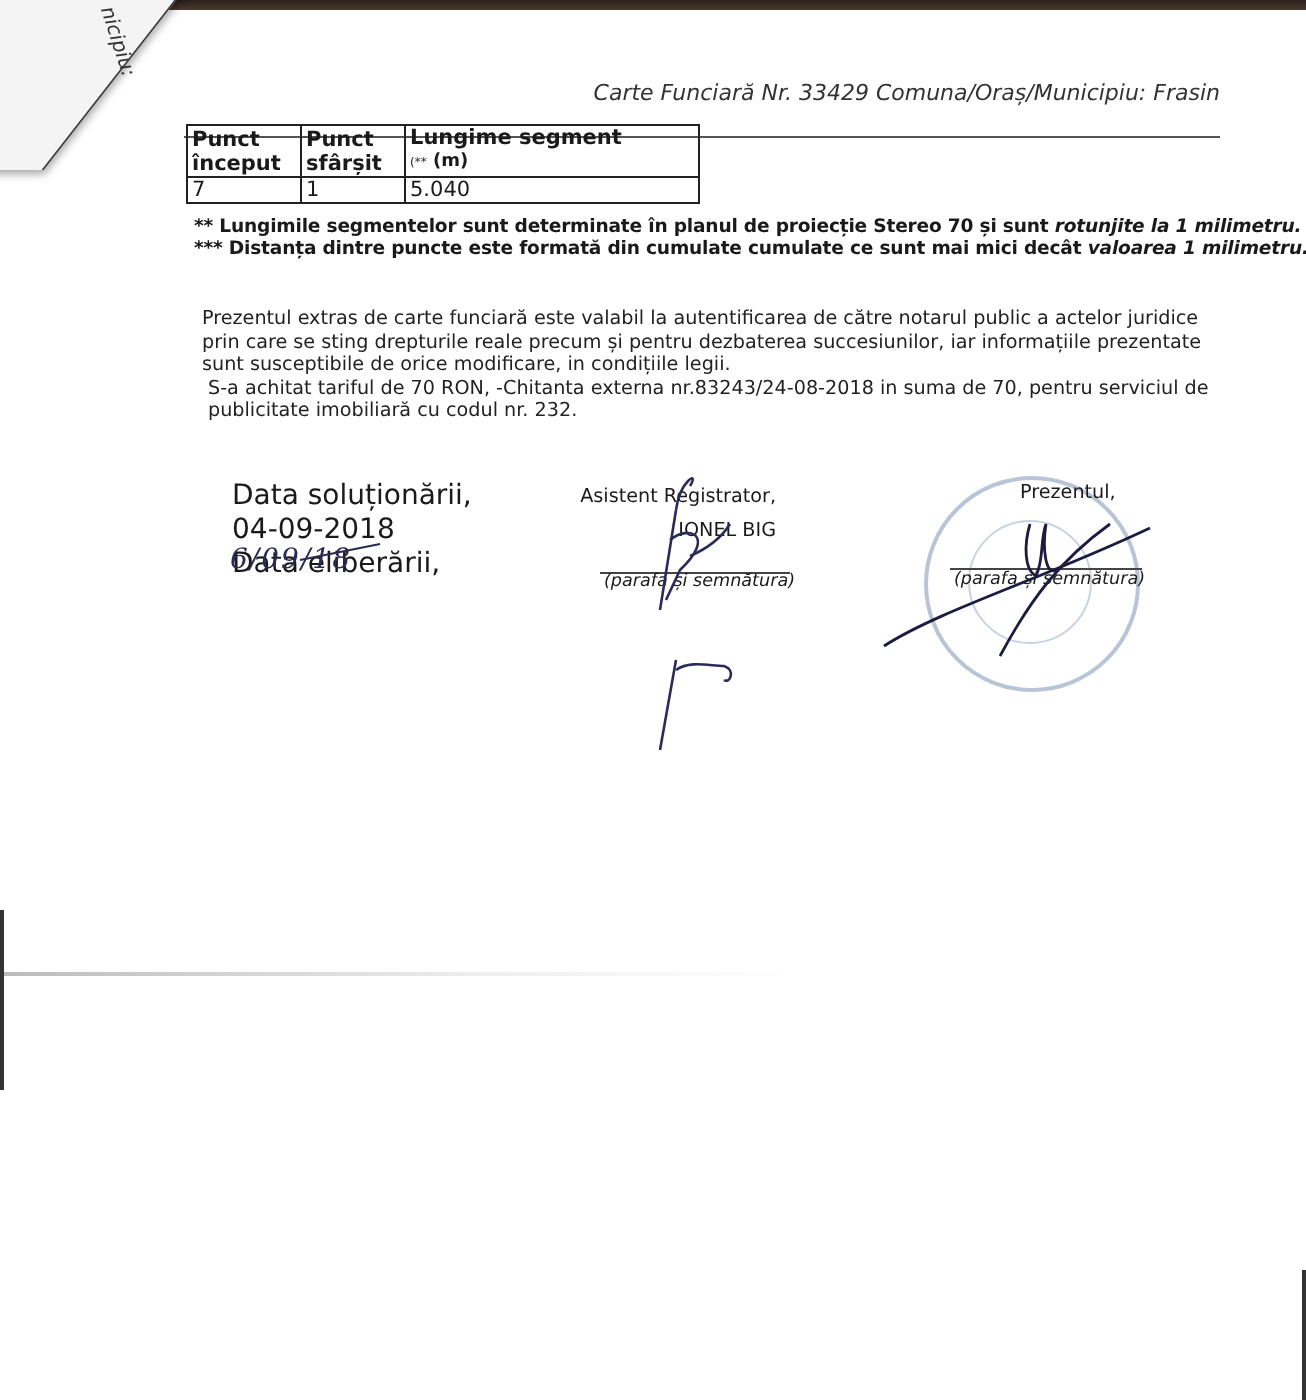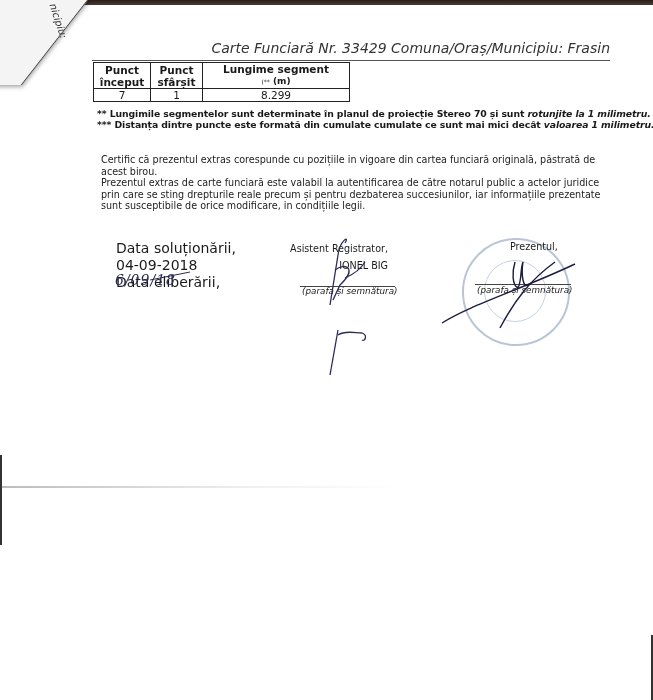--- a/index.html
+++ b/index.html
@@ -26,29 +26,29 @@
     border-radius:0 0 10px 0;
   }
   .curl-text {
     position:absolute; left:58px; top:2px;
     font-style:italic; font-size:10px; color:#333;
     transform:rotate(72deg); transform-origin:left top;
     white-space:nowrap;
   }
   .header {
     position:absolute; left:92px; top:40px; width:518px;
-    text-align:right; font-style:italic; font-size:14px; color:#333;
-    border-bottom:1px solid #555; padding-bottom:4px;
+    text-align:right; font-style:italic; font-size:11px; color:#333;
+    border-bottom:1px solid #555; padding-bottom:15px;
   }
   table.seg {
     position:absolute; left:93px; top:62px;
     border-collapse:collapse; font-size:10.5px;
   }
   table.seg th, table.seg td {
-    border:1px solid #222; padding:0 2px; text-align:center; line-height:12px;
+    border:1px solid #222; padding:0 2px; text-align:left; line-height:12px;
   }
   table.seg th { font-weight:bold; vertical-align:bottom; }
   table.seg th.c1 { width:52px; }
   table.seg th.c2 { width:47px; }
   table.seg th.c3 { width:142px; }
   table.seg .unit { font-size:9px; }
   table.seg .unit small { font-size:6px; font-weight:normal; }
   .note {
     position:absolute; left:97px; font-size:9.3px; font-weight:bold;
     white-space:nowrap; letter-spacing:-0.1px;
@@ -115,35 +115,35 @@
       <th class="c3">
         <div>Lungime segment</div>
         <div class="unit"><small>(**</small> <span>(m)</span></div>
       </th>
     </tr>
   </thead>
   <tbody>
     <tr>
       <td>7</td>
       <td>1</td>
-      <td>8.299</td>
+      <td>5.040</td>
     </tr>
   </tbody>
 </table>
 
 <div class="note note1">
   <span>** Lungimile segmentelor sunt determinate în planul de proiecție Stereo 70 și sunt </span><i>rotunjite la 1 milimetru.</i>
 </div>
 <div class="note note2">
   <span>*** Distanța dintre puncte este formată din cumulate cumulate ce sunt mai mici decât </span><i>valoarea 1 milimetru.</i>
 </div>
 
 <div class="body-text">
-  <p>Certific că prezentul extras corespunde  cu pozițiile in vigoare din cartea funciară originală, păstrată de acest birou.</p>
   <p>Prezentul extras de carte funciară este valabil la autentificarea de către notarul public a actelor juridice prin care se sting drepturile reale precum și pentru dezbaterea succesiunilor, iar informațiile prezentate sunt susceptibile de orice modificare, in condițiile legii.</p>
+  <p class="ind">S-a achitat tariful de 70 RON, -Chitanta externa nr.83243/24-08-2018 in suma de 70, pentru serviciul de publicitate imobiliară cu codul nr. 232.</p>
 </div>
 
 <div class="sig-left">
   <div>Data soluționării,</div>
   <div>04-09-2018</div>
   <div>Data eliberării,</div>
 </div>
 <div class="handwrite">6/09/18</div>
 
 <div class="sig-mid">

